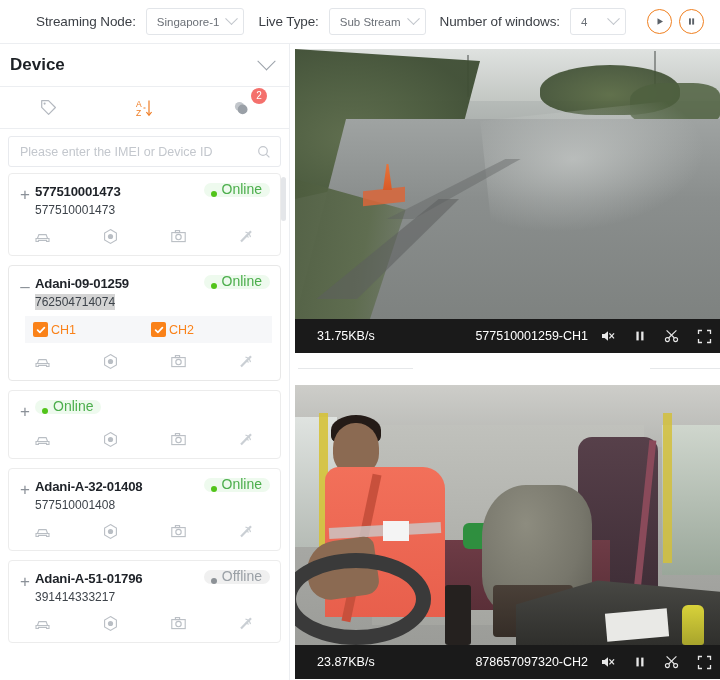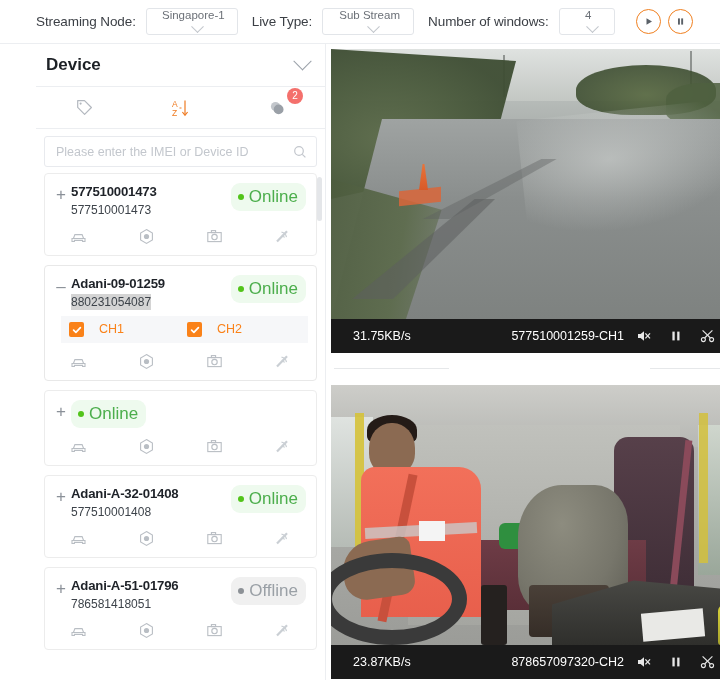--- a/index.html
+++ b/index.html
@@ -26,39 +26,38 @@
     margin-right: 10px; letter-spacing: -0.1px;
   }
   .tb-select {
     height: 27px; min-width: 92px;
     border: 1px solid #e2e5e9; border-radius: 3px;
     background: #fff;
     display: flex; align-items: center; justify-content: space-between;
     padding: 0 7px 0 10px; margin-right: 14px;
     font-size: 11.5px; color: #6b7077;
     cursor: pointer;
-    flex-direction: column;
   }
   .tb-select.narrow { min-width: 56px; padding-left: 10px; }
   .tb-select .sv { white-space: nowrap; }
   .chev {
     width: 9px; height: 9px; margin-left: 8px; flex: none;
     border-right: 1.4px solid #c2c6cc; border-bottom: 1.4px solid #c2c6cc;
     transform: rotate(45deg) translate(-2px,-2px);
   }
   .circ-btn {
     width: 25px; height: 25px; border-radius: 50%;
     border: 1.4px solid #f08020;
     display: flex; align-items: center; justify-content: center;
     margin-left: 7px; cursor: pointer; background: #fff; flex: none;
   }
   .circ-btn svg { display: block; }
 
   
-  .body { flex: 1; display: flex; min-height: 0; padding-left: 36px; }
+  .body { flex: 1; display: flex; min-height: 0; }
 
   
   .sidebar {
     width: 290px; min-width: 290px; height: 100%;
     background: #fff; display: flex; flex-direction: column;
     border-right: 1px solid #eceef1; position: relative;
   }
   .sb-head {
     height: 43px; display: flex; align-items: center;
     justify-content: space-between; padding: 0 16px 0 10px;
@@ -121,35 +120,35 @@
   .dev-name {
     font-size: 13.2px; font-weight: bold; color: #1e2228;
     letter-spacing: -0.2px; line-height: 16px;
   }
   .dev-id {
     font-size: 12px; color: #3d434a; line-height: 16px;
     display: inline-block; margin-top: 1px;
   }
   .dev-id.hl { background: #d4d4d4; }
   .status {
-    flex: none; height: 28px; border-radius: 9px;
-    display: flex; align-items: center; gap: 5px;
-    padding: 0 8px 0 7px; font-size: 17px; margin-top: 1px;
+    flex: none; height: 14px; border-radius: 9px;
+    display: flex; align-items: flex-end; gap: 5px;
+    padding: 0 8px 0 7px; font-size: 14px; margin-top: 1px;
   }
   .status.online { background: #eefaee; color: #4cae4c; }
   .status.offline { background: #f0f0f0; color: #9aa0a6; }
   .dot { width: 6px; height: 6px; border-radius: 50%; flex: none; }
   .status.online .dot { background: #52c41a; }
   .status.offline .dot { background: #8c9196; }
 
   .chan-row {
     display: flex; align-items: center; background: #f6f7f9;
     margin: 6px 8px 0 16px; padding: 6px 0 6px 8px; gap: 0;
   }
-  .chan { display: flex; align-items: flex-start; gap: 15px; width: 118px; }
+  .chan { display: flex; align-items: center; gap: 3px; width: 118px; }
   .cbox {
     width: 15px; height: 15px; border-radius: 2px;
     background: #fa8219; display: flex; align-items: center;
     justify-content: center; cursor: pointer; flex: none;
   }
   .cbox svg { display: block; }
   .chan-lbl { font-size: 12.5px; color: #fa8219; }
 
   .dev-icons {
     display: flex; align-items: center; height: 34px;
@@ -405,21 +404,21 @@
                     <path d="M4 14.6 14 4.2" stroke="#cacfd4" stroke-width="2.2"></path>
                     <path d="M8.5 5.2a6.4 6.4 0 0 1 5 5" fill="none" stroke="#cacfd4" stroke-width="1.2"></path>
                     <path d="M8.8 8.1a3.6 3.6 0 0 1 2.6 2.6" fill="none" stroke="#cacfd4" stroke-width="1.2"></path>
                   </svg></span>
               </span>
             </div>
           </div>
           <div class="dev-card selected">
             <div class="dev-row1">
               <span class="expander">–</span>
-              <span class="dev-texts"><span class="dev-name">Adani-09-01259</span><br><span class="dev-id hl">880231054087</span></span>
+              <span class="dev-texts"><span class="dev-name">Adani-09-01259</span><br><span class="dev-id hl">762504714074</span></span>
               <span class="status online">
                 <span class="dot"></span>
                 <span>Online</span>
               </span>
             </div>
             <div class="chan-row">
               <div class="chan">
                 <span class="cbox">
                   <svg width="10" height="10" viewBox="0 0 10 10">
                     <polyline points="1.6,5.2 3.9,7.4 8.4,2.6" fill="none" stroke="#fff" stroke-width="1.7" stroke-linecap="round" stroke-linejoin="round"></polyline>
@@ -536,21 +535,21 @@
                     <path d="M4 14.6 14 4.2" stroke="#cacfd4" stroke-width="2.2"></path>
                     <path d="M8.5 5.2a6.4 6.4 0 0 1 5 5" fill="none" stroke="#cacfd4" stroke-width="1.2"></path>
                     <path d="M8.8 8.1a3.6 3.6 0 0 1 2.6 2.6" fill="none" stroke="#cacfd4" stroke-width="1.2"></path>
                   </svg></span>
               </span>
             </div>
           </div>
           <div class="dev-card">
             <div class="dev-row1">
               <span class="expander">+</span>
-              <span class="dev-texts"><span class="dev-name">Adani-A-51-01796</span><br><span class="dev-id">786581418051</span></span>
+              <span class="dev-texts"><span class="dev-name">Adani-A-51-01796</span><br><span class="dev-id">391414333217</span></span>
               <span class="status offline">
                 <span class="dot"></span>
                 <span>Offline</span>
               </span>
             </div>
             <div class="dev-icons">
               <span class="dev-icon">
                 <span><svg width="19" height="19" viewBox="0 0 19 19">
                     <path d="M3 11.5h13v3H13.6v-1.1H5.4v1.1H3z" fill="none" stroke="#b9bec4" stroke-width="1.1"></path>
                     <path d="M4.4 11.5 5.9 7.6h7.2l1.5 3.9" fill="none" stroke="#b9bec4" stroke-width="1.1"></path>

